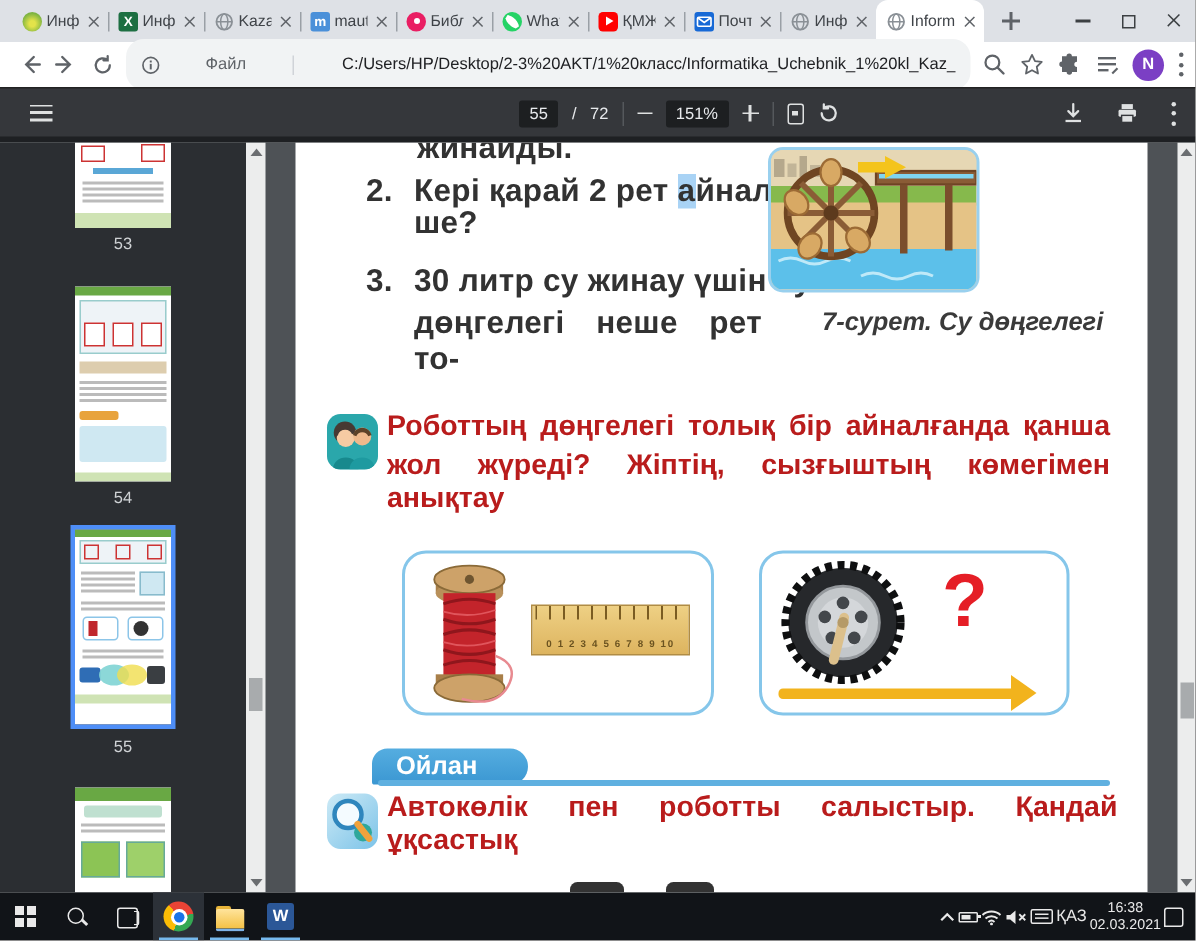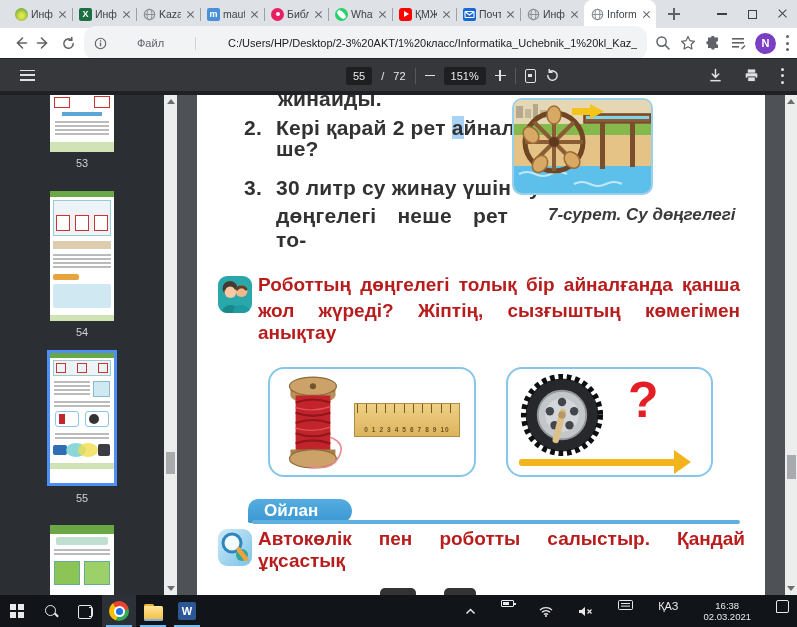--- a/index.html
+++ b/index.html
@@ -120,21 +120,21 @@
   .tview-ic { position:relative; width:15px; height:12px; }
   .tview-ic::before { content:''; position:absolute; left:0; top:0; width:12px; height:12px; border:1.5px solid #e9e9e9; border-radius:2px; }
   .tview-ic::after { content:''; position:absolute; right:0; top:2px; width:3px; height:8px; border:1.2px solid #e9e9e9; border-left:none; border-radius:0 2px 2px 0; }
   .chrome-logo { width:20px; height:20px; border-radius:50%; background:conic-gradient(from -40deg,#ea4335 0 33%,#34a853 33% 66%,#fbbc05 66% 100%); position:relative; }
   .chrome-logo::before { content:''; position:absolute; left:4.5px; top:4.5px; width:11px; height:11px; border-radius:50%; background:#fff; }
   .chrome-logo::after { content:''; position:absolute; left:6.5px; top:6.5px; width:7px; height:7px; border-radius:50%; background:#1a73e8; }
   .folder-ic { position:relative; width:19px; height:15px; }
   .folder-ic::before { content:''; position:absolute; left:0; top:0; width:10px; height:4px; background:#e8b53a; border-radius:1.5px 1.5px 0 0; }
   .folder-ic::after { content:''; position:absolute; left:0; top:2.5px; width:19px; height:12.5px; background:linear-gradient(#ffe49c,#f4c145); border-radius:1.5px; border-bottom:2.5px solid #7eb3e8; }
   .word-ic { width:18px; height:18px; background:#2b5797; border-radius:2px; color:#fff; font-size:11px; font-weight:bold; display:flex; align-items:center; justify-content:center; }
-  .tray { margin-left:auto; display:flex; gap:25px; padding-right:8px; }
+  .tray { margin-left:auto; display:flex; align-items:center; gap:2px; padding-right:8px; }
   .tray-ic { display:flex; align-items:center; justify-content:center; }
   .battery-ic { width:13px; height:7px; border:1px solid #e9e9e9; border-radius:1px; position:relative; }
   .battery-ic::before { content:''; position:absolute; left:1px; top:1px; width:6px; height:3px; background:#e9e9e9; }
   .battery-ic::after { content:''; position:absolute; right:-3px; top:1.5px; width:2px; height:2px; background:#e9e9e9; }
   .kbd-ic { width:15px; height:10px; border:1.2px solid #e9e9e9; border-radius:1.5px; position:relative; }
   .kbd-ic::before { content:''; position:absolute; left:2px; top:2px; width:9px; height:1.2px; background:#e9e9e9; box-shadow:0 2.6px 0 #e9e9e9; }
   .lang { font-size:11px; }
   .clock { font-size:9.5px; line-height:11px; text-align:center; }
   .notif-ic { width:13px; height:13px; border:1.4px solid #e9e9e9; border-radius:2px 2px 2px 0; position:relative; }
 

